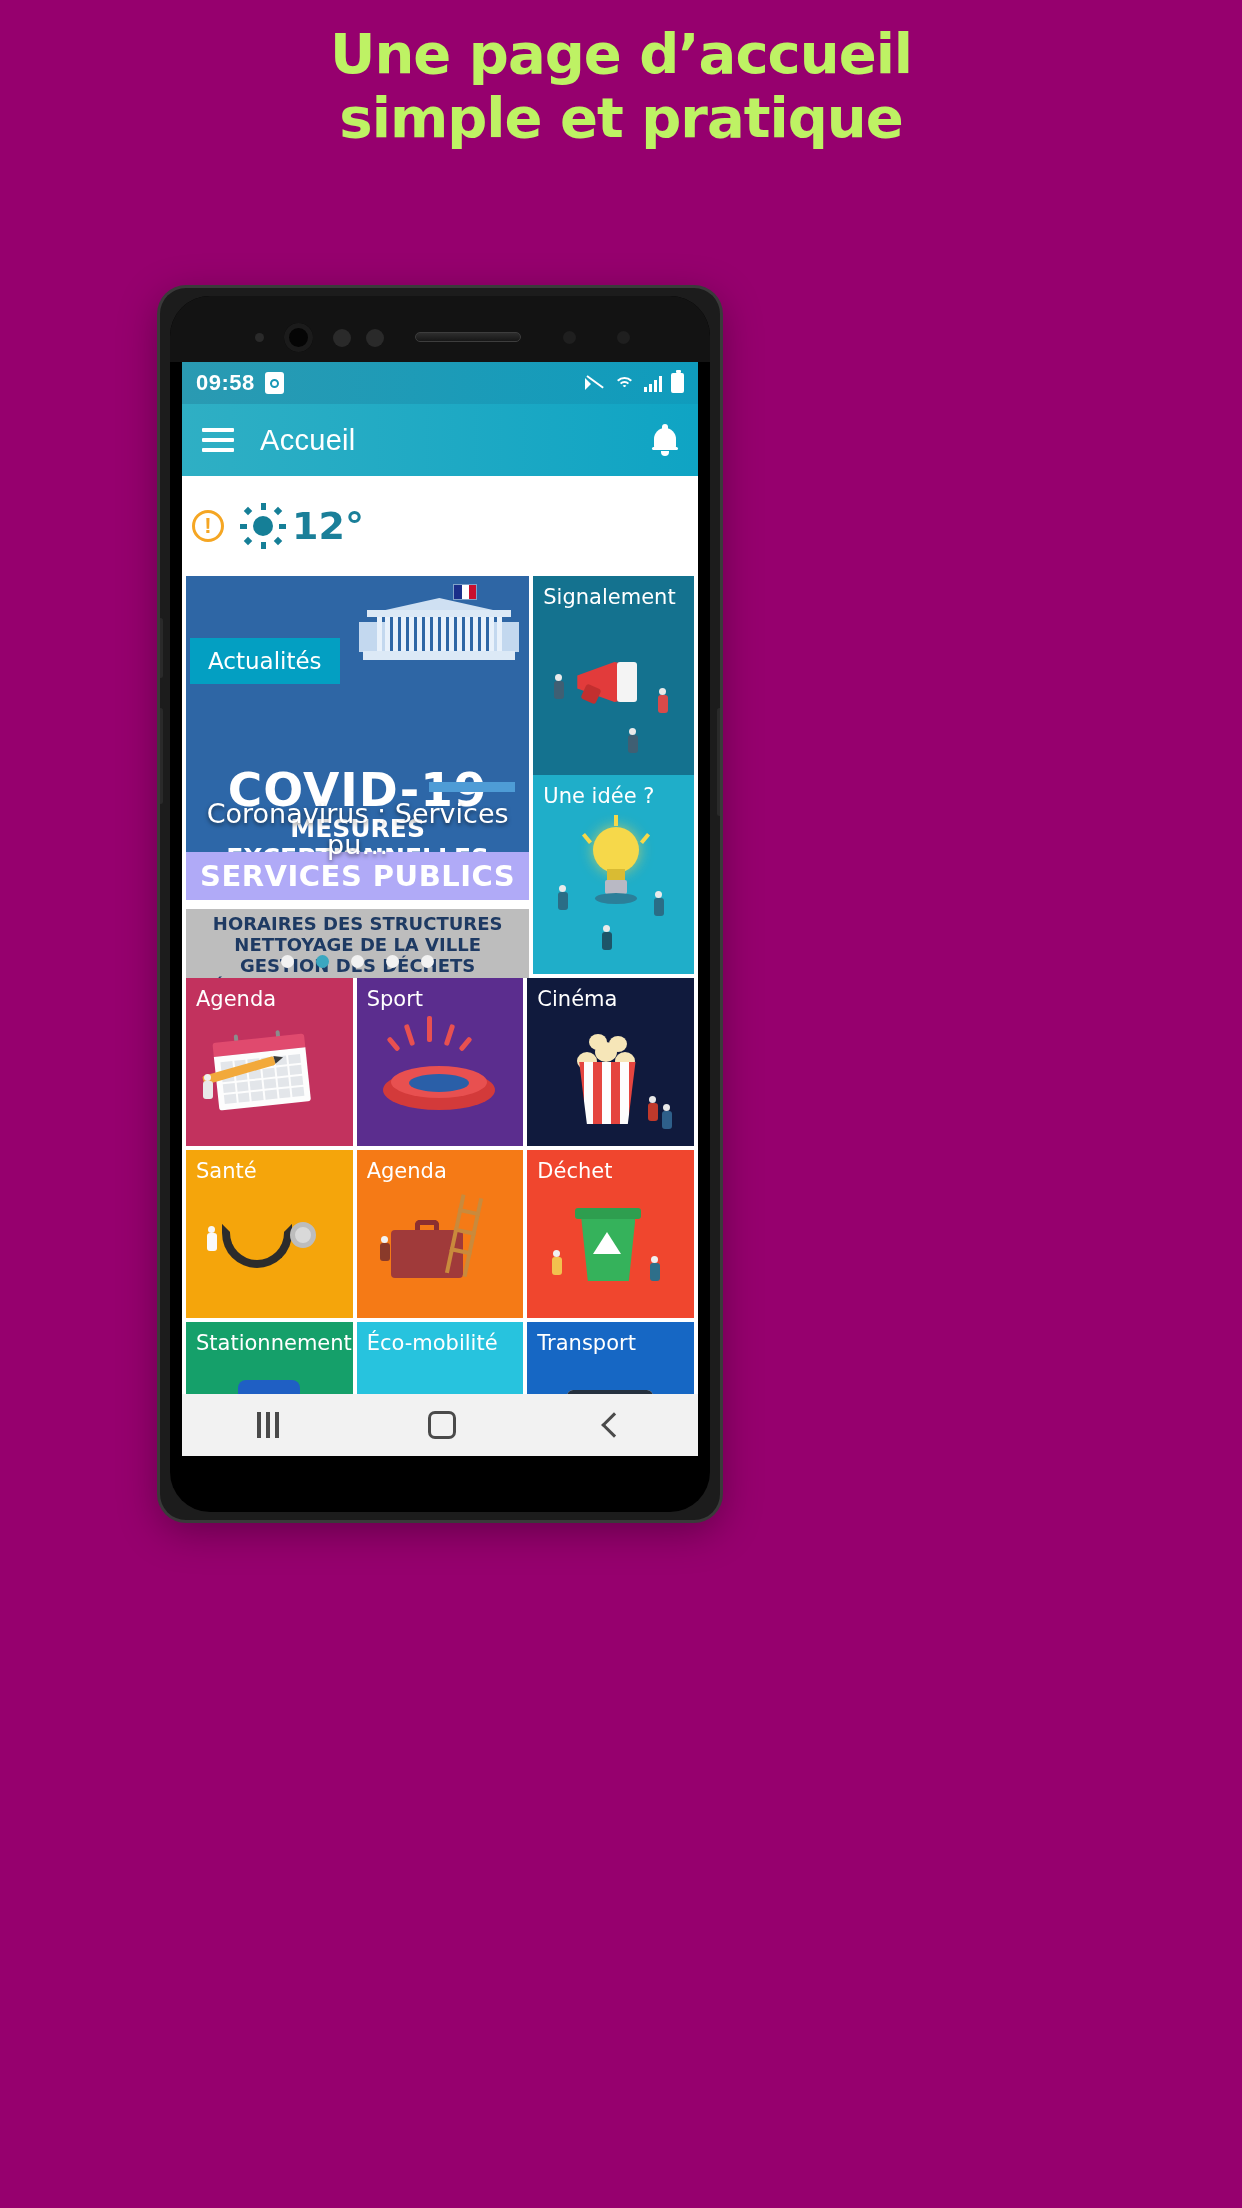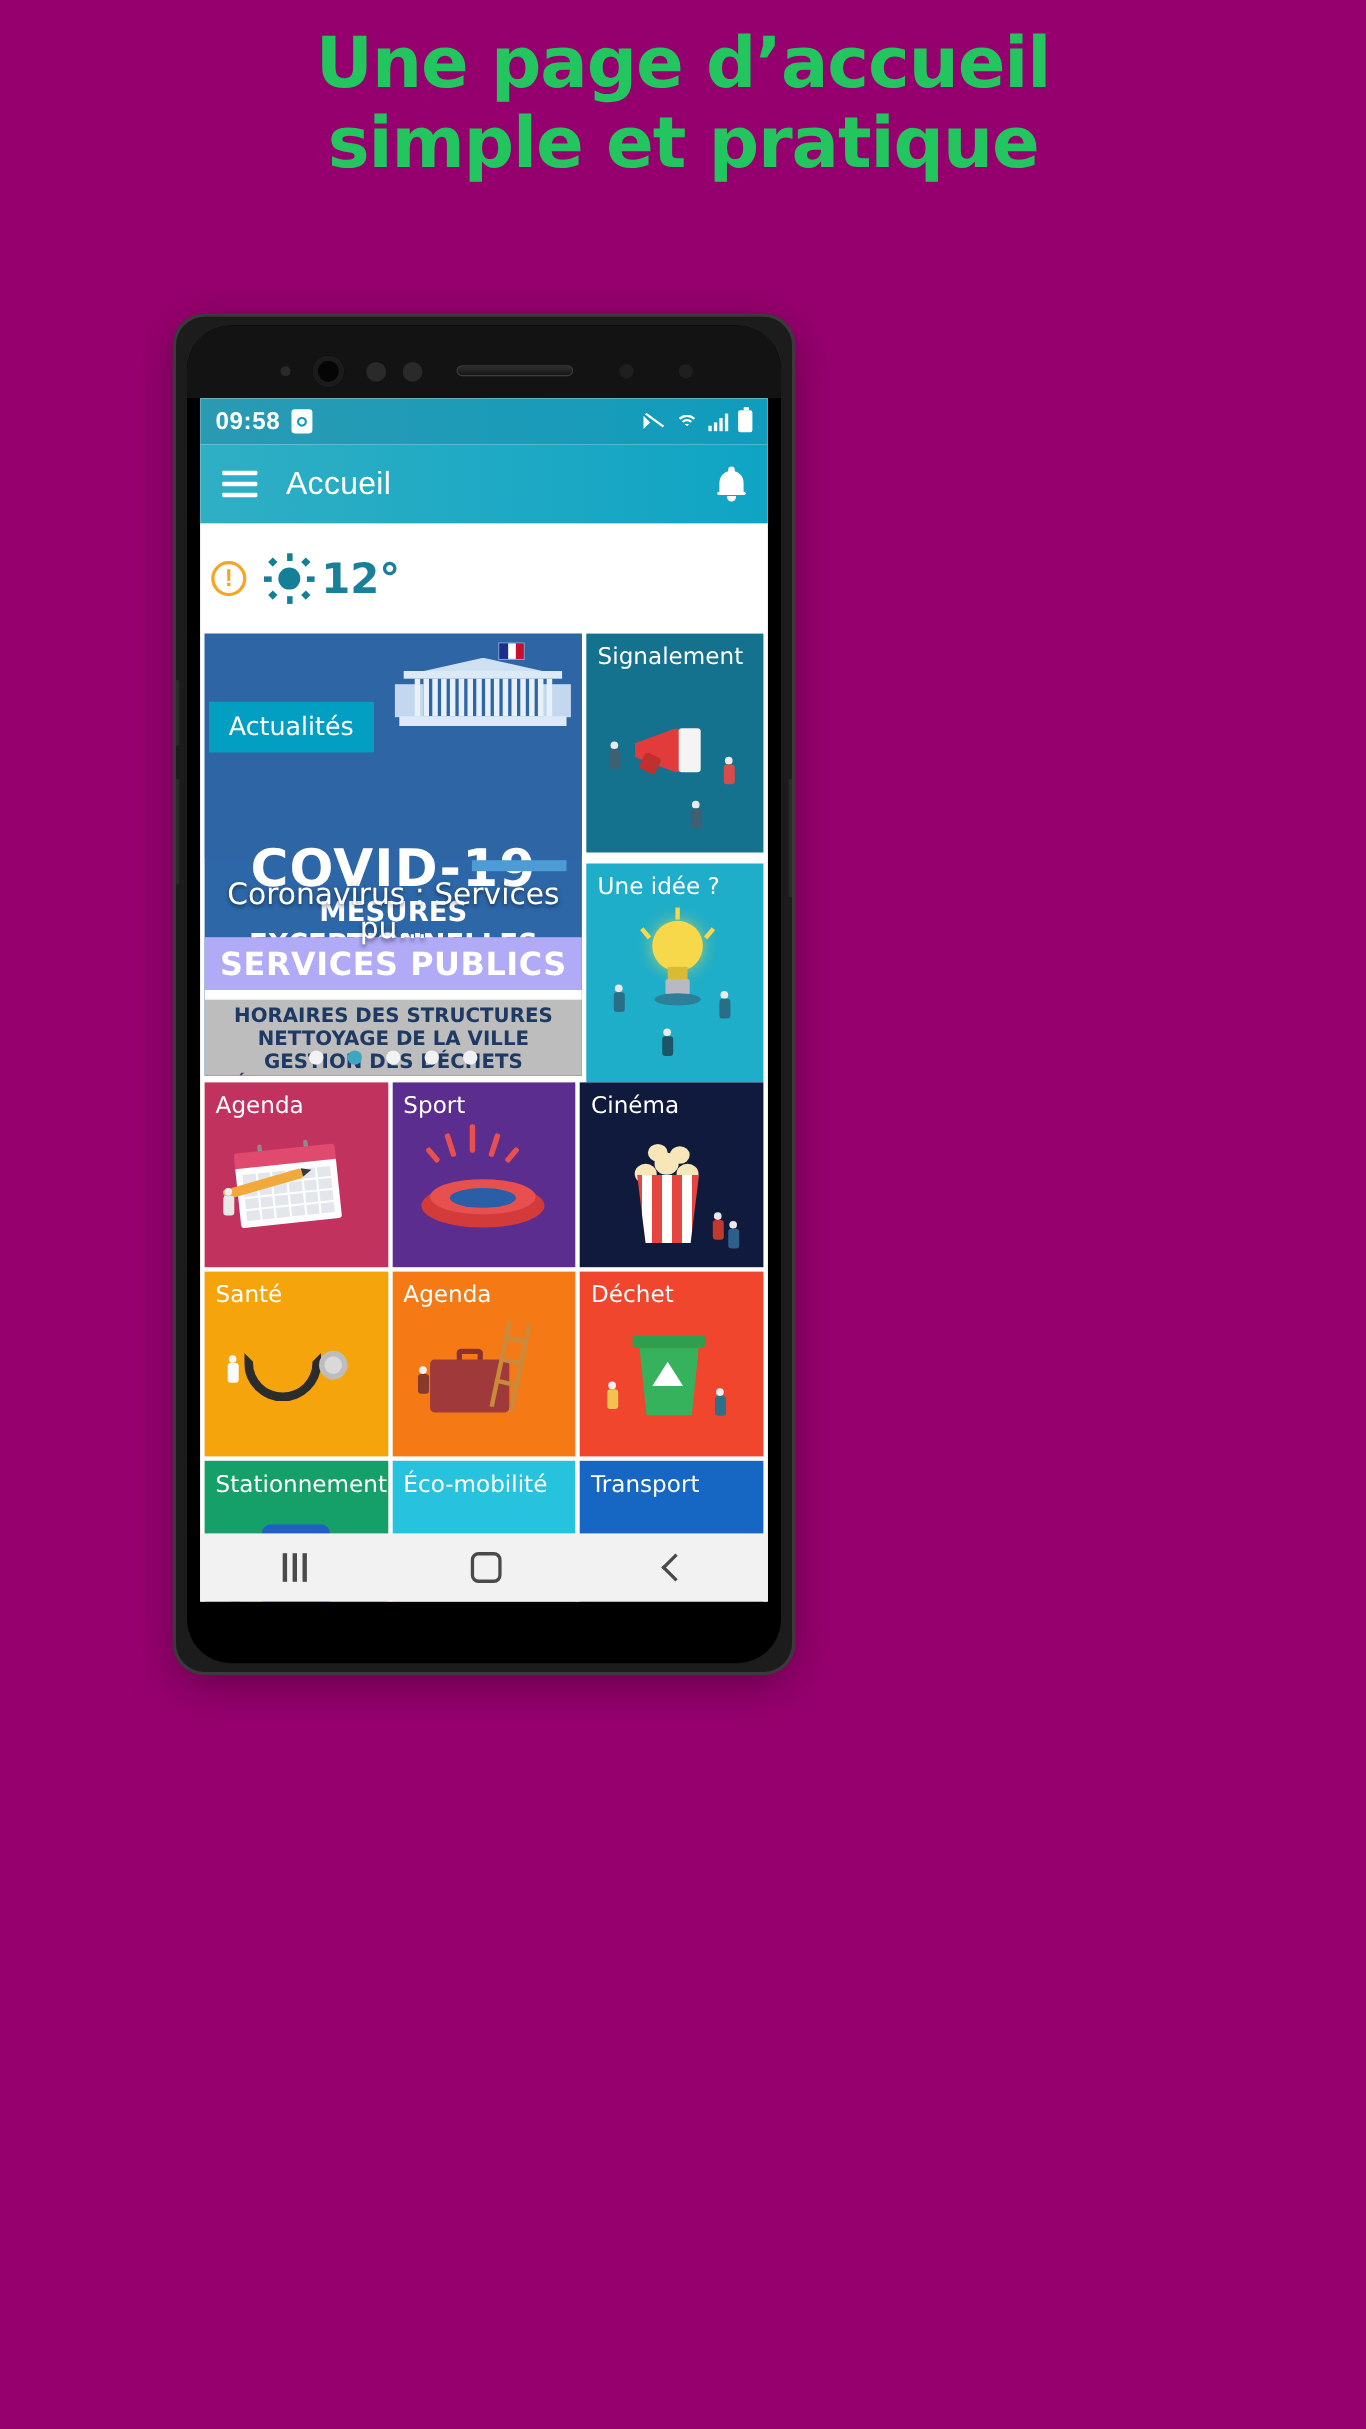--- a/index.html
+++ b/index.html
@@ -9,24 +9,24 @@
     font-family: "Liberation Sans", sans-serif;
     overflow: hidden;
     position: relative;
   }
 
   
   .headline {
     position: absolute;
     top: 22px; left: 0; width: 100%;
     text-align: center;
-    color: #22c55e;
+    color: #bef264;
     font-family: "DejaVu Sans", sans-serif;
     font-weight: bold;
-    font-size: 64px;
+    font-size: 56px;
     line-height: 1.14;
     letter-spacing: -1px;
   }
   .headline .l2 { display: block; }
 
   
   .phone {
     position: absolute;
     left: 160px; top: 288px;
     width: 560px; height: 1232px;
@@ -295,21 +295,21 @@
   .dots {
     position: absolute; left: 0; bottom: 10px; width: 100%;
     display: flex; justify-content: center; gap: 22px;
   }
   .dots i {
     width: 13px; height: 13px; border-radius: 50%;
     background: #f2f2f2; display: block;
   }
   .dots i.active { background: #3ba7c0; }
 
-  .side-col { width: 162px; display: flex; flex-direction: column; gap: 10px; }
+  .side-col { width: 162px; display: flex; flex-direction: column; gap: 0; }
   .side-tile { position: relative; height: 199px; overflow: hidden; }
   .tile-label {
     position: absolute; left: 10px; top: 9px;
     color: #ffffff; font-size: 21px;
     font-family: "DejaVu Sans", sans-serif;
   }
 
   
   .tile {
     position: relative; flex: 1; height: 168px; overflow: hidden;

